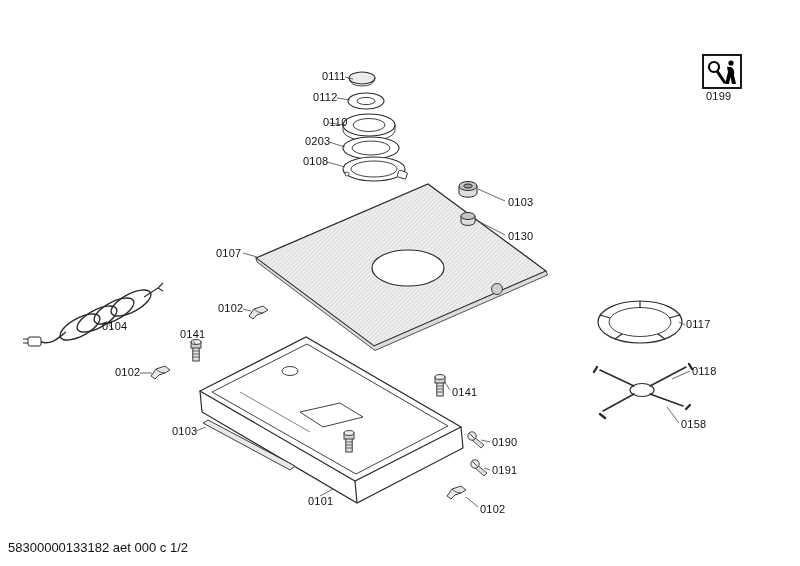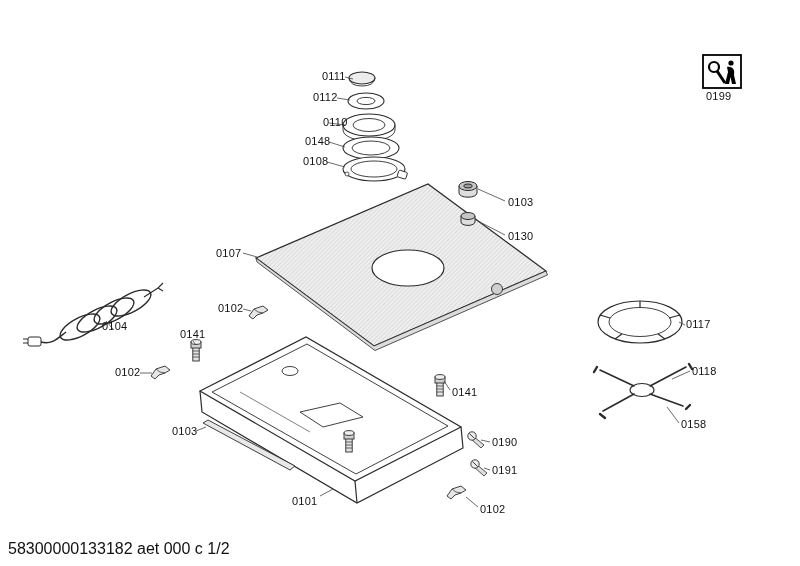--- a/index.html
+++ b/index.html
@@ -6,21 +6,21 @@
   .canvas {
     position:relative; width:800px; height:566px; background:#ffffff;
     font-family:"Liberation Sans", sans-serif; overflow:hidden;
   }
   .art { position:absolute; left:0; top:0; }
   .lbl {
     position:absolute; font-size:11px; line-height:11px; color:#111;
     white-space:nowrap; letter-spacing:0.2px;
   }
   .footer {
-    position:absolute; left:8px; top:540px; font-size:16px; color:#111;
+    position:absolute; left:8px; top:540px; font-size:13px; color:#111;
     white-space:nowrap;
   }
 </style>
 </head>
 <body>
 
 <div class="canvas">
 
   <svg class="art" width="800" height="566" viewBox="0 0 800 566">
     <defs>
@@ -164,34 +164,34 @@
       <line x1="478" y1="507" x2="466" y2="497"></line>
       <line x1="685" y1="325" x2="679" y2="322"></line>
       <line x1="690" y1="371" x2="672" y2="379"></line>
       <line x1="679" y1="423" x2="667" y2="407"></line>
     </g>
   </svg>
 
   <div class="lbl" style="left:322px;top:71px">0111</div>
   <div class="lbl" style="left:313px;top:92px">0112</div>
   <div class="lbl" style="left:323px;top:117px">0110</div>
-  <div class="lbl" style="left:305px;top:136px">0148</div>
+  <div class="lbl" style="left:305px;top:136px">0203</div>
   <div class="lbl" style="left:303px;top:156px">0108</div>
   <div class="lbl" style="left:508px;top:197px">0103</div>
   <div class="lbl" style="left:508px;top:231px">0130</div>
   <div class="lbl" style="left:216px;top:248px">0107</div>
   <div class="lbl" style="left:218px;top:303px">0102</div>
   <div class="lbl" style="left:102px;top:321px">0104</div>
   <div class="lbl" style="left:180px;top:329px">0141</div>
   <div class="lbl" style="left:115px;top:367px">0102</div>
   <div class="lbl" style="left:172px;top:426px">0103</div>
   <div class="lbl" style="left:452px;top:387px">0141</div>
   <div class="lbl" style="left:492px;top:437px">0190</div>
   <div class="lbl" style="left:492px;top:465px">0191</div>
-  <div class="lbl" style="left:292px;top:496px">0101</div>
+  <div class="lbl" style="left:308px;top:496px">0101</div>
   <div class="lbl" style="left:480px;top:504px">0102</div>
   <div class="lbl" style="left:686px;top:319px">0117</div>
   <div class="lbl" style="left:692px;top:366px">0118</div>
   <div class="lbl" style="left:681px;top:419px">0158</div>
   <div class="lbl" style="left:706px;top:91px">0199</div>
 
   <div class="footer">58300000133182 aet 000 c 1/2</div>
 </div>
 
 </body></html>

